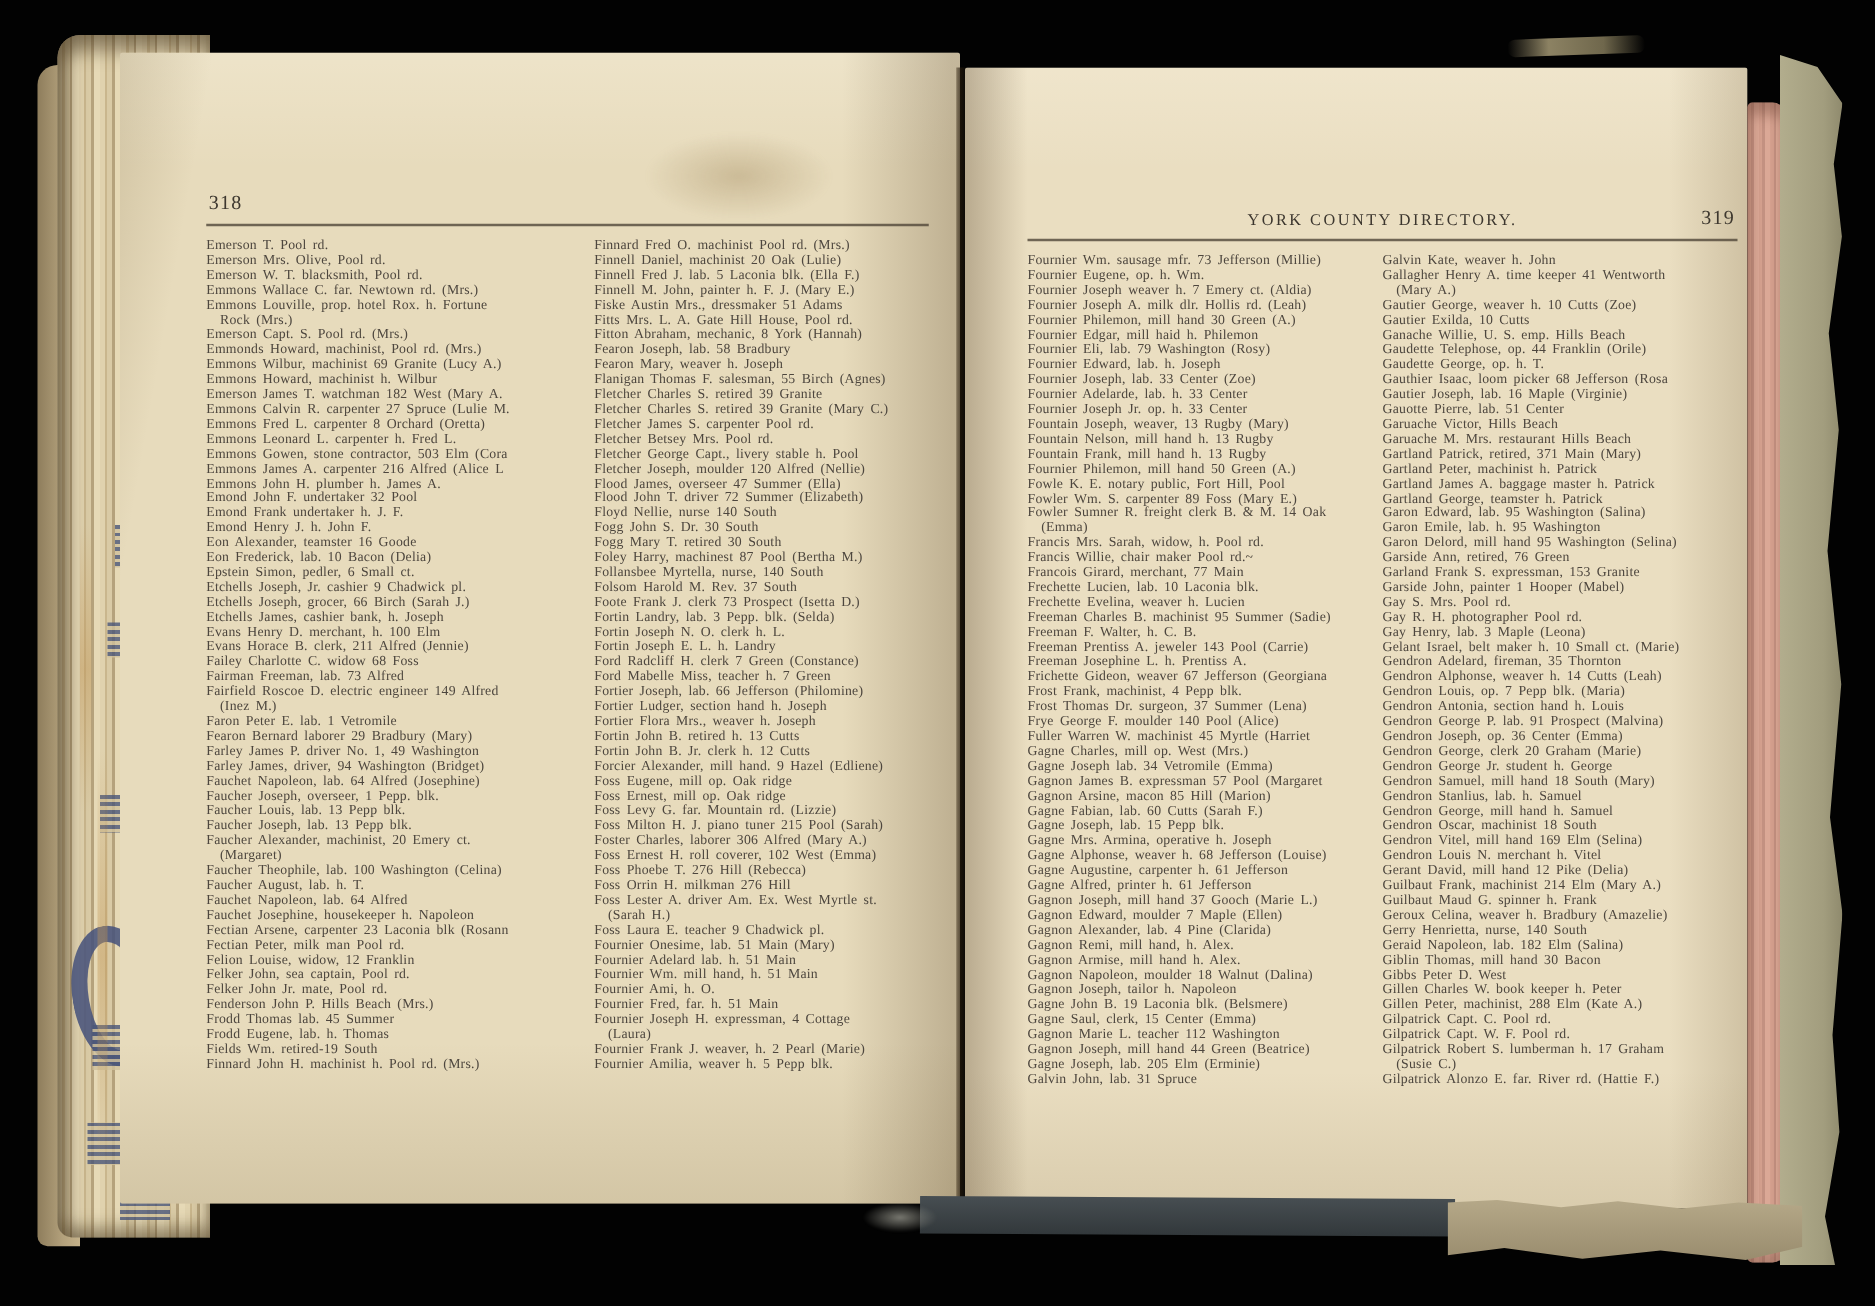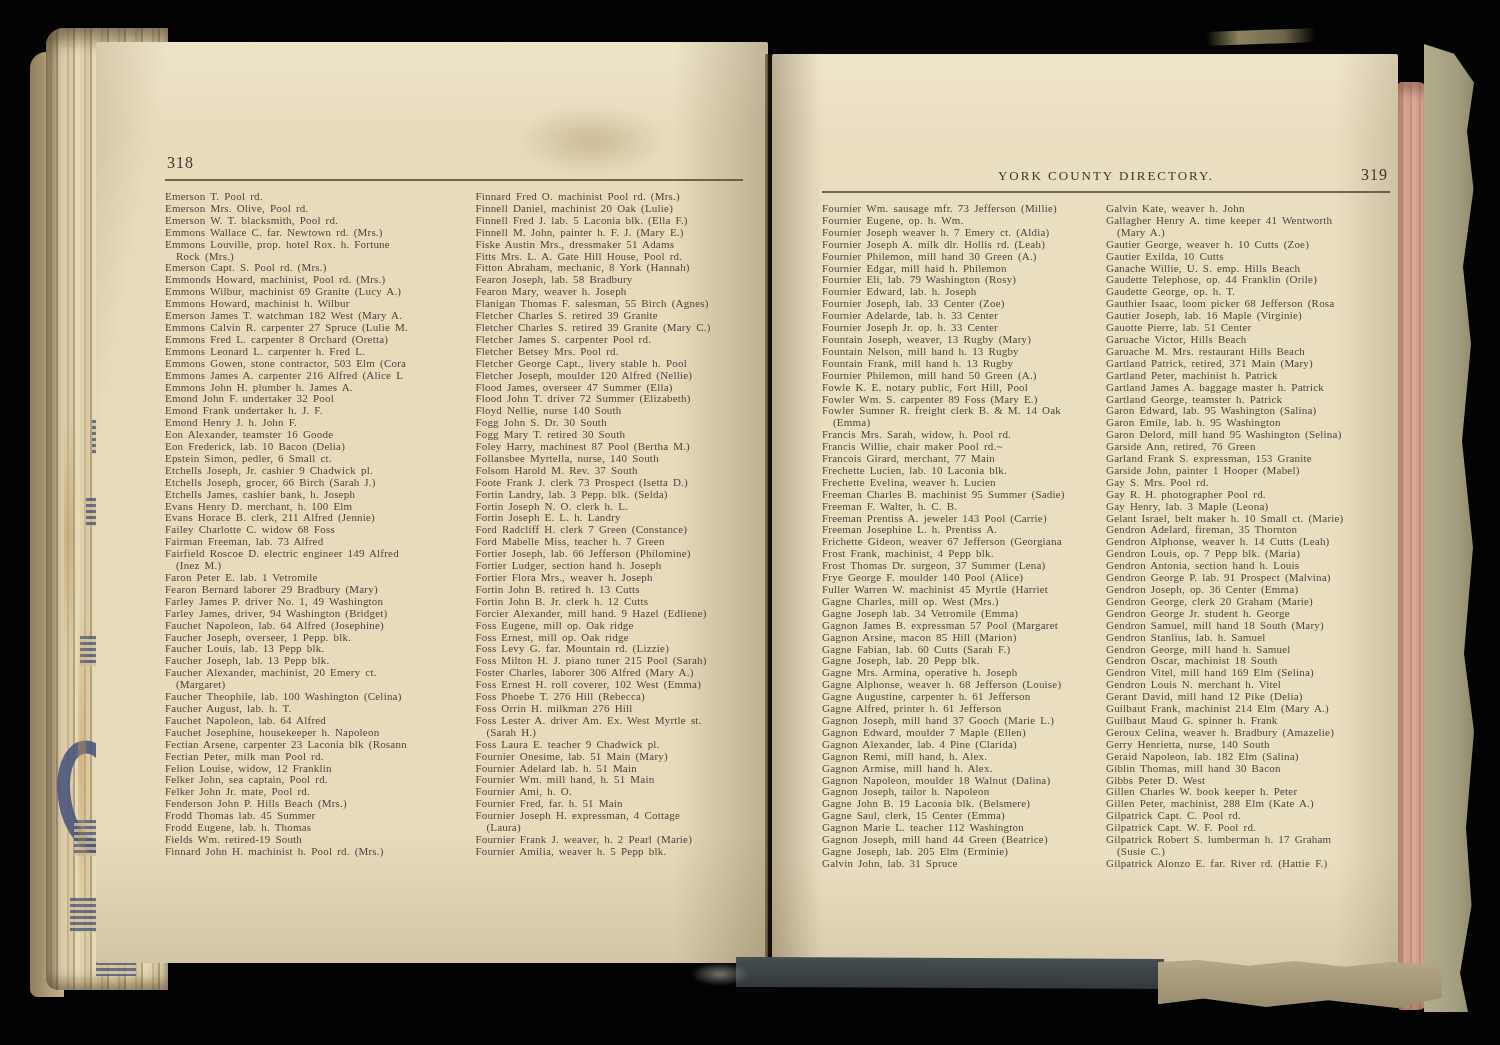--- a/index.html
+++ b/index.html
@@ -278,21 +278,21 @@
             <div class="entry">Frichette Gideon, weaver 67 Jefferson (Georgiana</div>
             <div class="entry">Frost Frank, machinist, 4 Pepp blk.</div>
             <div class="entry">Frost Thomas Dr. surgeon, 37 Summer (Lena)</div>
             <div class="entry">Frye George F. moulder 140 Pool (Alice)</div>
             <div class="entry">Fuller Warren W. machinist 45 Myrtle (Harriet</div>
             <div class="entry">Gagne Charles, mill op. West (Mrs.)</div>
             <div class="entry">Gagne Joseph lab. 34 Vetromile (Emma)</div>
             <div class="entry">Gagnon James B. expressman 57 Pool (Margaret</div>
             <div class="entry">Gagnon Arsine, macon 85 Hill (Marion)</div>
             <div class="entry">Gagne Fabian, lab. 60 Cutts (Sarah F.)</div>
-            <div class="entry">Gagne Joseph, lab. 20 Pepp blk.</div>
+            <div class="entry">Gagne Joseph, lab. 15 Pepp blk.</div>
             <div class="entry">Gagne Mrs. Armina, operative h. Joseph</div>
             <div class="entry">Gagne Alphonse, weaver h. 68 Jefferson (Louise)</div>
             <div class="entry">Gagne Augustine, carpenter h. 61 Jefferson</div>
             <div class="entry">Gagne Alfred, printer h. 61 Jefferson</div>
             <div class="entry">Gagnon Joseph, mill hand 37 Gooch (Marie L.)</div>
             <div class="entry">Gagnon Edward, moulder 7 Maple (Ellen)</div>
             <div class="entry">Gagnon Alexander, lab. 4 Pine (Clarida)</div>
             <div class="entry">Gagnon Remi, mill hand, h. Alex.</div>
             <div class="entry">Gagnon Armise, mill hand h. Alex.</div>
             <div class="entry">Gagnon Napoleon, moulder 18 Walnut (Dalina)</div>

